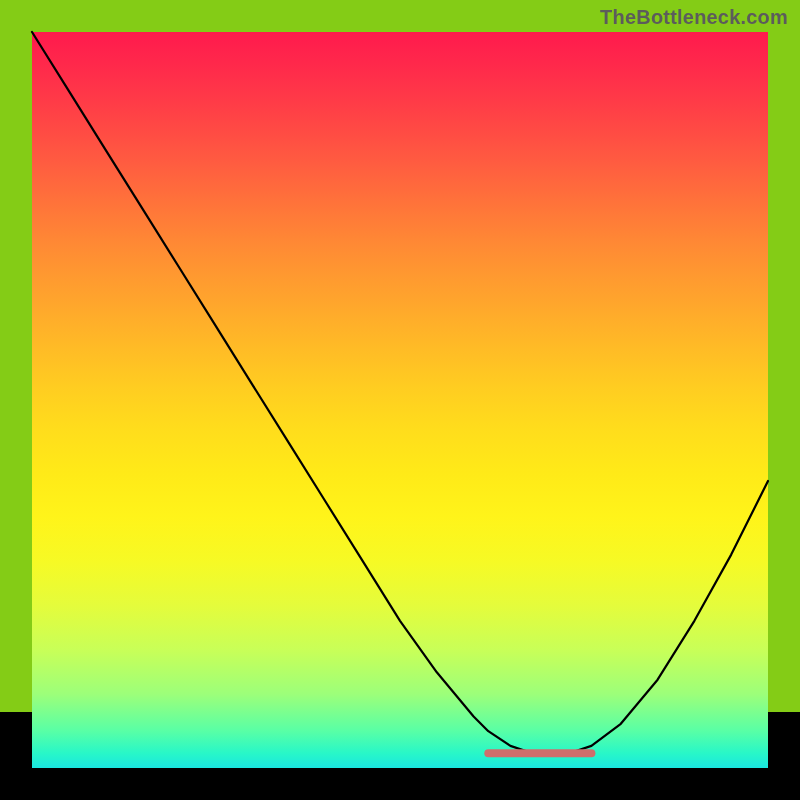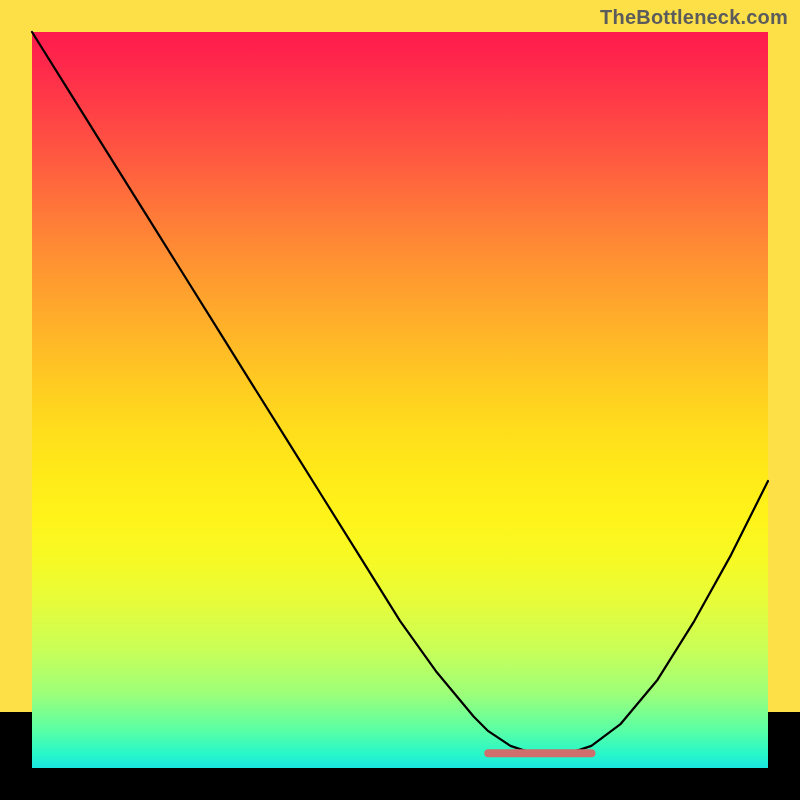--- a/index.html
+++ b/index.html
@@ -8,21 +8,21 @@
     width: 800px;
     height: 800px;
     background: #000;
     overflow: hidden;
     font-family: Arial, Helvetica, sans-serif;
   }
   .stage {
     position: relative;
     width: 800px;
     height: 712px;
-    background: #fde047;
+    background: #84cc16;
     text-align: center;
   }
   .watermark {
     position: absolute;
     top: 6px;
     right: 12px;
     color: #5c5c5c;
     font-size: 20px;
     font-weight: 600;
     letter-spacing: 0.2px;

